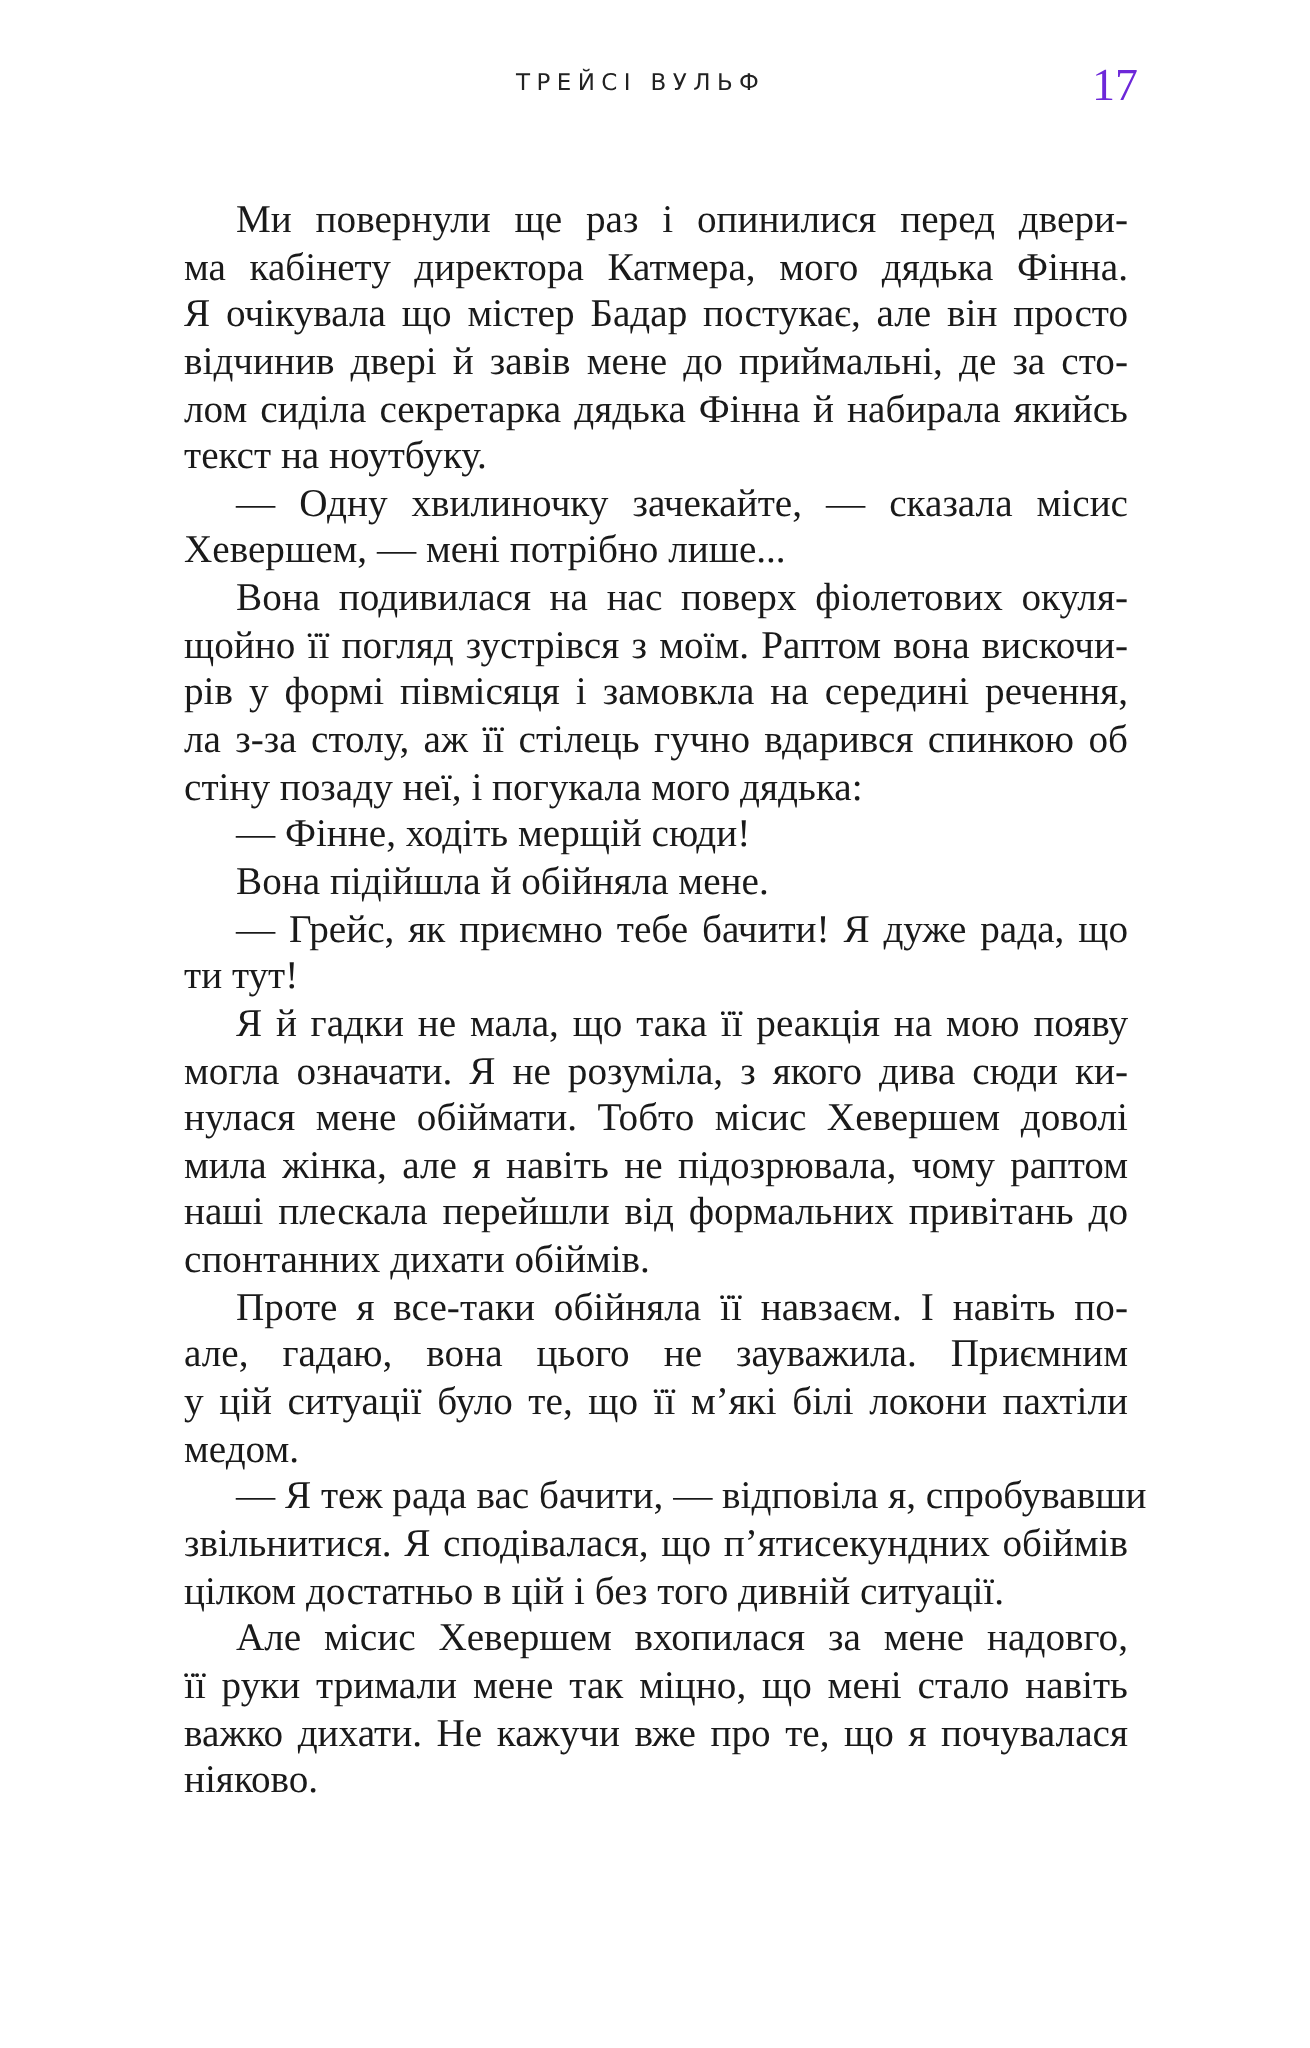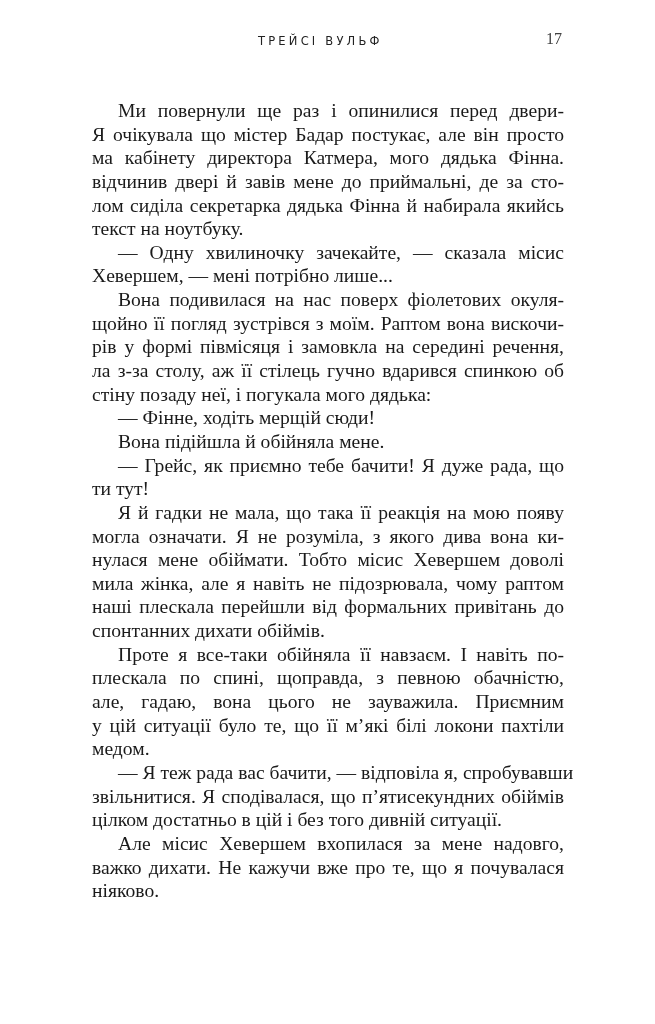--- a/index.html
+++ b/index.html
@@ -5,66 +5,66 @@
     html, body { margin: 0; padding: 0; background: #ffffff; }
     body { width: 655px; height: 1024px; position: relative; overflow: hidden; }
     .page { position: absolute; left: 0; top: 0; width: 547px; height: 1024px; background: #fff; }
     .running-head {
       position: absolute; top: 34px; left: 258px;
       font-family: "DejaVu Sans", sans-serif; font-size: 11.5px;
       letter-spacing: 3.2px; color: #222; text-transform: uppercase;
     }
     .page-number {
       position: absolute; top: 30px; left: 546px;
-      font-family: "Liberation Serif", serif; font-size: 16px; color: #404040;
+      font-family: "Liberation Serif", serif; font-size: 23px; color: #6d28d9;
     }
     .body-text {
       position: absolute; left: 92px; top: 99px; width: 472px;
       font-family: "Liberation Serif", serif; font-size: 19.6px; line-height: 23.65px;
       color: #1a1a1a;
     }
     .line { display: block; height: 23.65px; white-space: nowrap; text-align: justify; text-align-last: justify; }
     .line.last { text-align-last: left; }
     .line.indent { padding-left: 26px; font-family: Liberation Serif, serif; }
   </style>
 </head>
 <body>
 
 <div class="page">
   <div class="running-head">Трейсі Вульф</div>
   <div class="page-number">17</div>
   <div class="body-text" id="body-text">
       <span class="line indent">Ми повернули ще раз і опинилися перед двери-</span>
+      <span class="line">ма кабінету директора Катмера, мого дядька Фінна.</span>
       <span class="line">Я очікувала що містер Бадар постукає, але він просто</span>
-      <span class="line">ма кабінету директора Катмера, мого дядька Фінна.</span>
       <span class="line">відчинив двері й завів мене до приймальні, де за сто-</span>
       <span class="line">лом сиділа секретарка дядька Фінна й набирала якийсь</span>
       <span class="line last">текст на ноутбуку.</span>
       <span class="line indent">— Одну хвилиночку зачекайте, — сказала місис</span>
       <span class="line last">Хевершем, — мені потрібно лише...</span>
       <span class="line indent">Вона подивилася на нас поверх фіолетових окуля-</span>
       <span class="line">щойно її погляд зустрівся з моїм. Раптом вона вискочи-</span>
       <span class="line">рів у формі півмісяця і замовкла на середині речення,</span>
       <span class="line">ла з-за столу, аж її стілець гучно вдарився спинкою об</span>
       <span class="line last">стіну позаду неї, і погукала мого дядька:</span>
       <span class="line indent last">— Фінне, ходіть мерщій сюди!</span>
       <span class="line indent last">Вона підійшла й обійняла мене.</span>
       <span class="line indent">— Грейс, як приємно тебе бачити! Я дуже рада, що</span>
       <span class="line last">ти тут!</span>
       <span class="line indent">Я й гадки не мала, що така її реакція на мою появу</span>
-      <span class="line">могла означати. Я не розуміла, з якого дива вона ки-</span>
+      <span class="line">могла означати. Я не розуміла, з якого дива сюди ки-</span>
       <span class="line">нулася мене обіймати. Тобто місис Хевершем доволі</span>
       <span class="line">мила жінка, але я навіть не підозрювала, чому раптом</span>
       <span class="line">наші плескала перейшли від формальних привітань до</span>
       <span class="line last">спонтанних дихати обіймів.</span>
       <span class="line indent">Проте я все-таки обійняла її навзаєм. І навіть по-</span>
-      <span class="line">плескала по спині, щоправда, з певною обачністю,</span>
       <span class="line">але, гадаю, вона цього не зауважила. Приємним</span>
       <span class="line">у цій ситуації було те, що її м’які білі локони пахтіли</span>
       <span class="line last">медом.</span>
       <span class="line indent">— Я теж рада вас бачити, — відповіла я, спробувавши</span>
       <span class="line">звільнитися. Я сподівалася, що п’ятисекундних обіймів</span>
       <span class="line last">цілком достатньо в цій і без того дивній ситуації.</span>
       <span class="line indent">Але місис Хевершем вхопилася за мене надовго,</span>
+      <span class="line">її руки тримали мене так міцно, що мені стало навіть</span>
       <span class="line">важко дихати. Не кажучи вже про те, що я почувалася</span>
       <span class="line last">ніяково.</span>
     </div>
 </div>
 
 </body></html>

